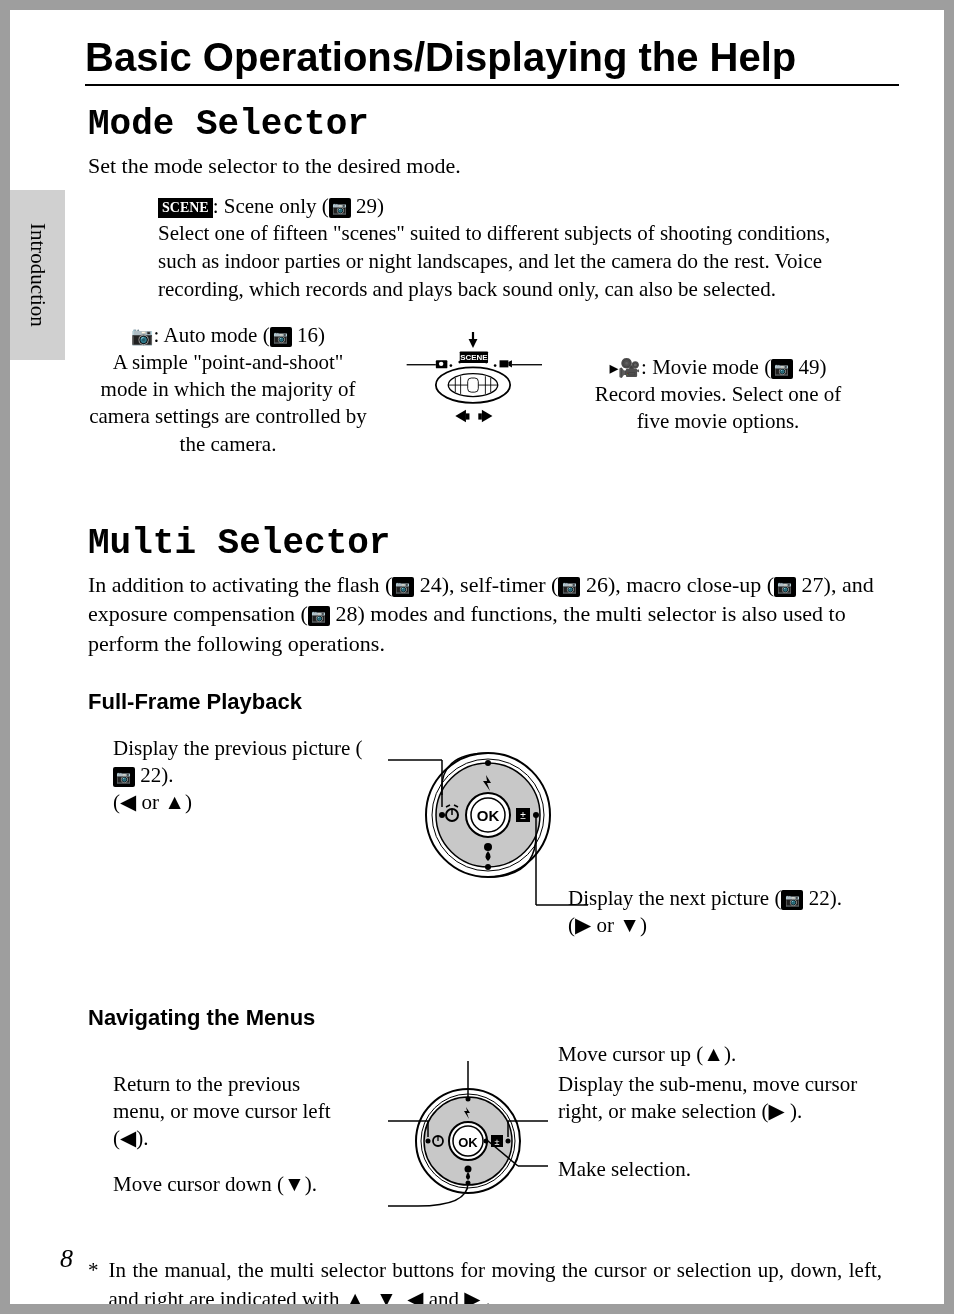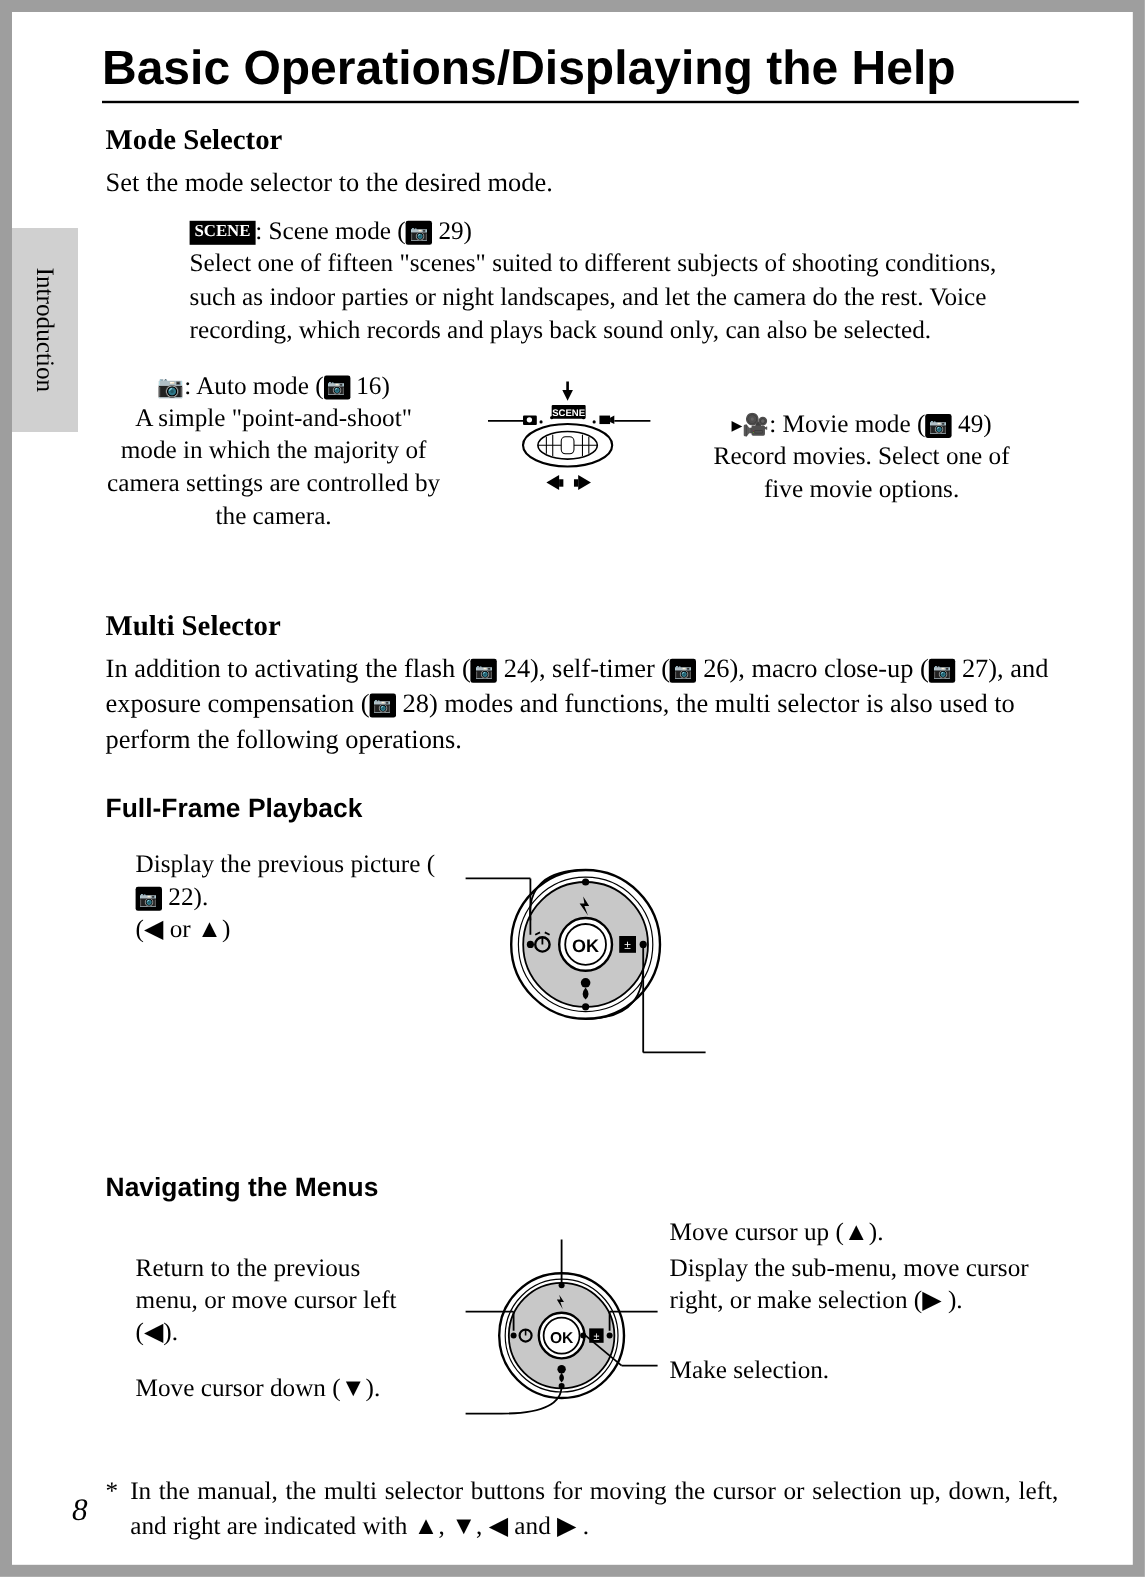--- a/index.html
+++ b/index.html
@@ -48,22 +48,22 @@
     display: flex;
     align-items: center;
     justify-content: center;
     font-family: Georgia, serif;
   }
   .content {
     margin: 18px 72px 0 88px;
     position: relative;
   }
   h2.section {
-    font-family: Liberation Serif, serif;
-    font-size: 24px;
+    font-family: Liberation Mono, monospace;
+    font-size: 36px;
     font-weight: bold;
     margin-bottom: 6px;
   }
   .body-text {
     font-size: 22px;
     line-height: 1.35;
   }
   .sub-heading {
     font-family: Arial, sans-serif;
     font-size: 22px;
@@ -187,21 +187,21 @@
   </div>
 
   <div class="content">
 
     <h2 class="section">Mode Selector</h2>
     <div class="body-text">Set the mode selector to the desired mode.</div>
 
     <div class="mode-block">
 
       <div class="scene-desc">
-        <span class="scene-badge">SCENE</span><span>: Scene mode (</span><span class="page-ref-icon"></span> <span>29</span><span>)</span><br>
+        <span class="scene-badge">SCENE</span><span>: Scene only (</span><span class="page-ref-icon"></span> <span>29</span><span>)</span><br>
         <span>Select one of fifteen "scenes" suited to different subjects of shooting conditions, such as indoor parties or night landscapes, and let the camera do the rest. Voice recording, which records and plays back sound only, can also be selected.</span>
       </div>
 
       <div class="mode-columns">
         <div class="mode-left">
           <span class="camera-icon">📷</span><span>: Auto mode (</span><span class="page-ref-icon"></span> <span>16</span><span>)</span><br>
           <span>A simple "point-and-shoot" mode in which the majority of camera settings are controlled by the camera.</span>
         </div>
 
         <div class="mode-center">
@@ -291,20 +291,24 @@
         <line x1="148" y1="170" x2="230" y2="170" stroke="#000" stroke-width="1.5"></line>
         <circle cx="148" cy="80" r="3" fill="#000"></circle>
 
         <path d="M 100 18 Q 50 18 54 60" fill="none" stroke="#000" stroke-width="1.5"></path>
         <circle cx="100" cy="28" r="3" fill="#000"></circle>
 
         <path d="M 100 142 Q 148 142 148 100" fill="none" stroke="#000" stroke-width="1.5"></path>
         <circle cx="100" cy="132" r="3" fill="#000"></circle>
       </svg>
 
+      <div class="callout" style="left:480px; top:160px; width:300px;">
+        <span>Display the next picture (</span><span class="page-ref-icon"></span> <span>22</span><span>).</span><br>
+        <span>(▶ or ▼)</span>
+      </div>
     </div>
 
     <div class="sub-heading" style="margin-top:40px;">Navigating the Menus</div>
 
     <div class="multi-diagram-2">
       <div class="callout" style="left:470px; top:0px; width:300px;">Move cursor up (▲).</div>
       <div class="callout" style="left:25px; top:30px; width:240px;">Return to the previous menu, or move cursor left (◀).</div>
       <div class="callout" style="left:470px; top:30px; width:320px;">Display the sub-menu, move cursor right, or make selection (▶ ).</div>
       <div class="callout" style="left:25px; top:130px; width:260px;">Move cursor down (▼).</div>
       <div class="callout" style="left:470px; top:115px; width:250px;">Make selection.</div>

